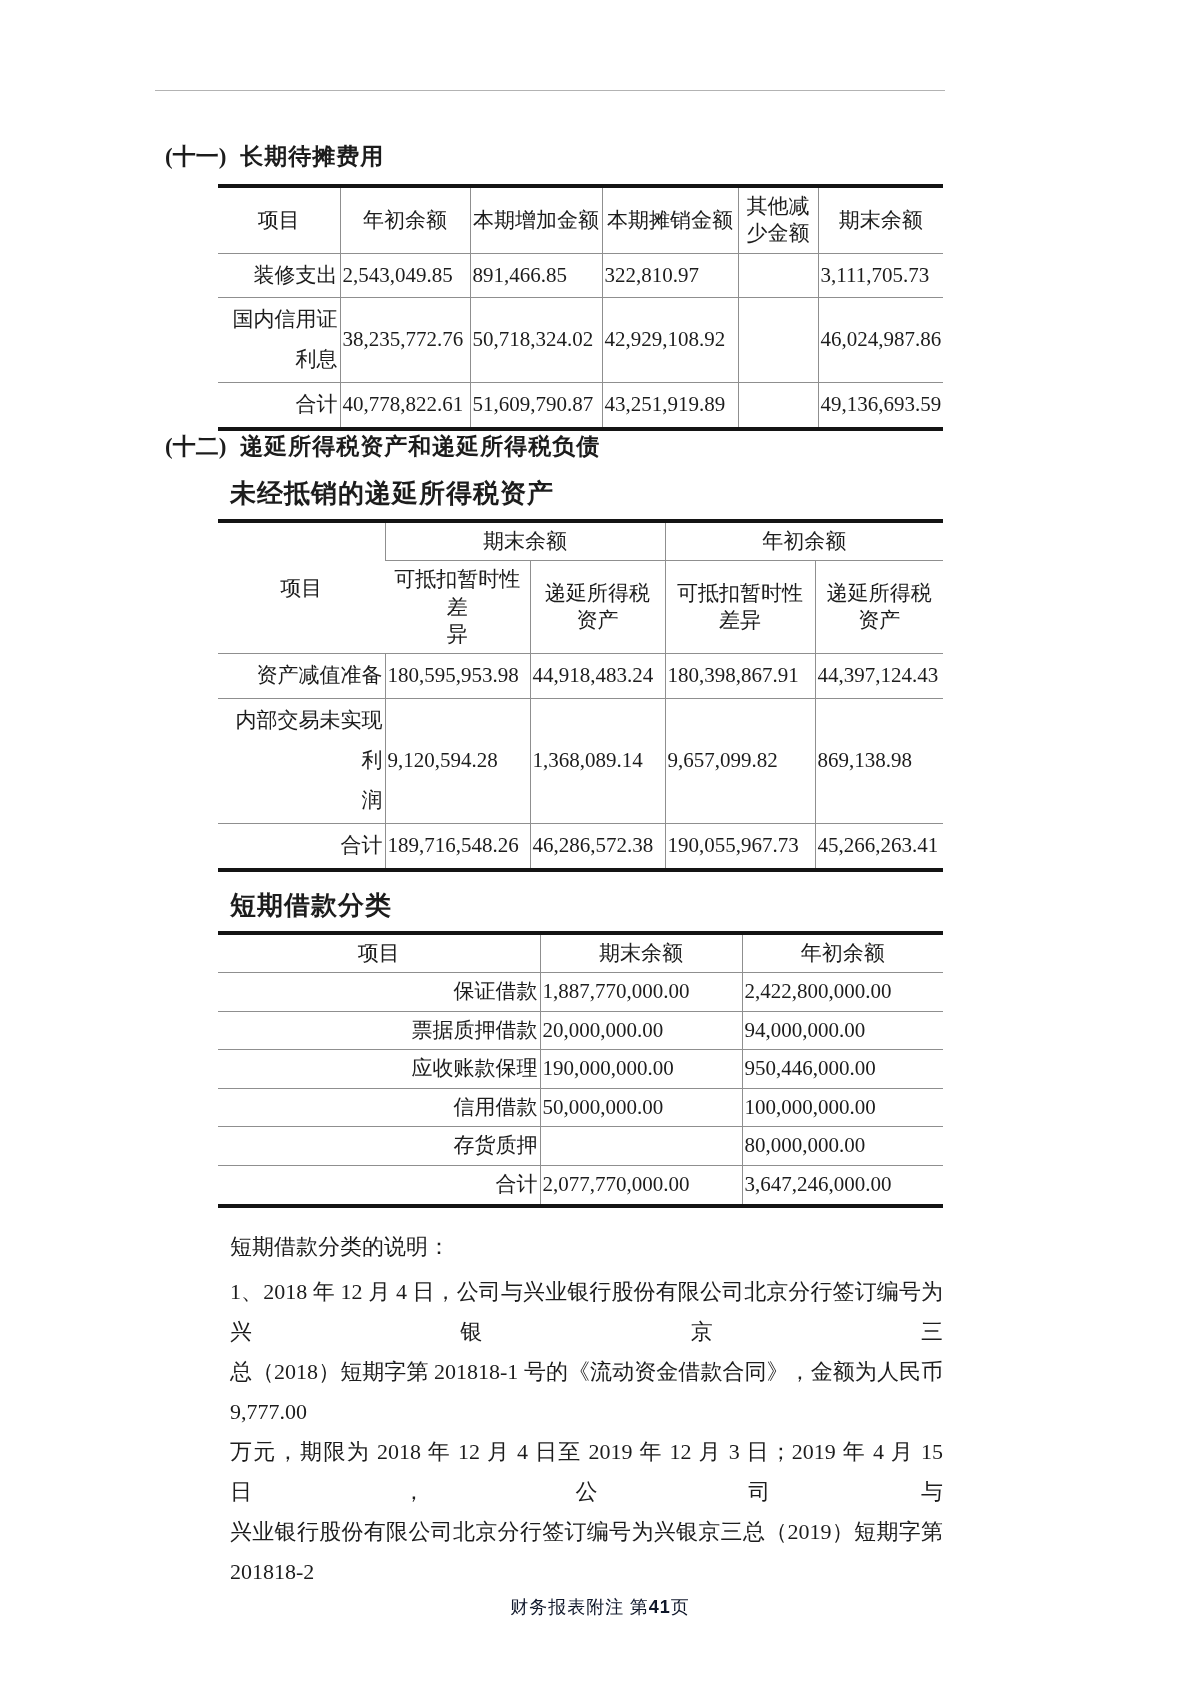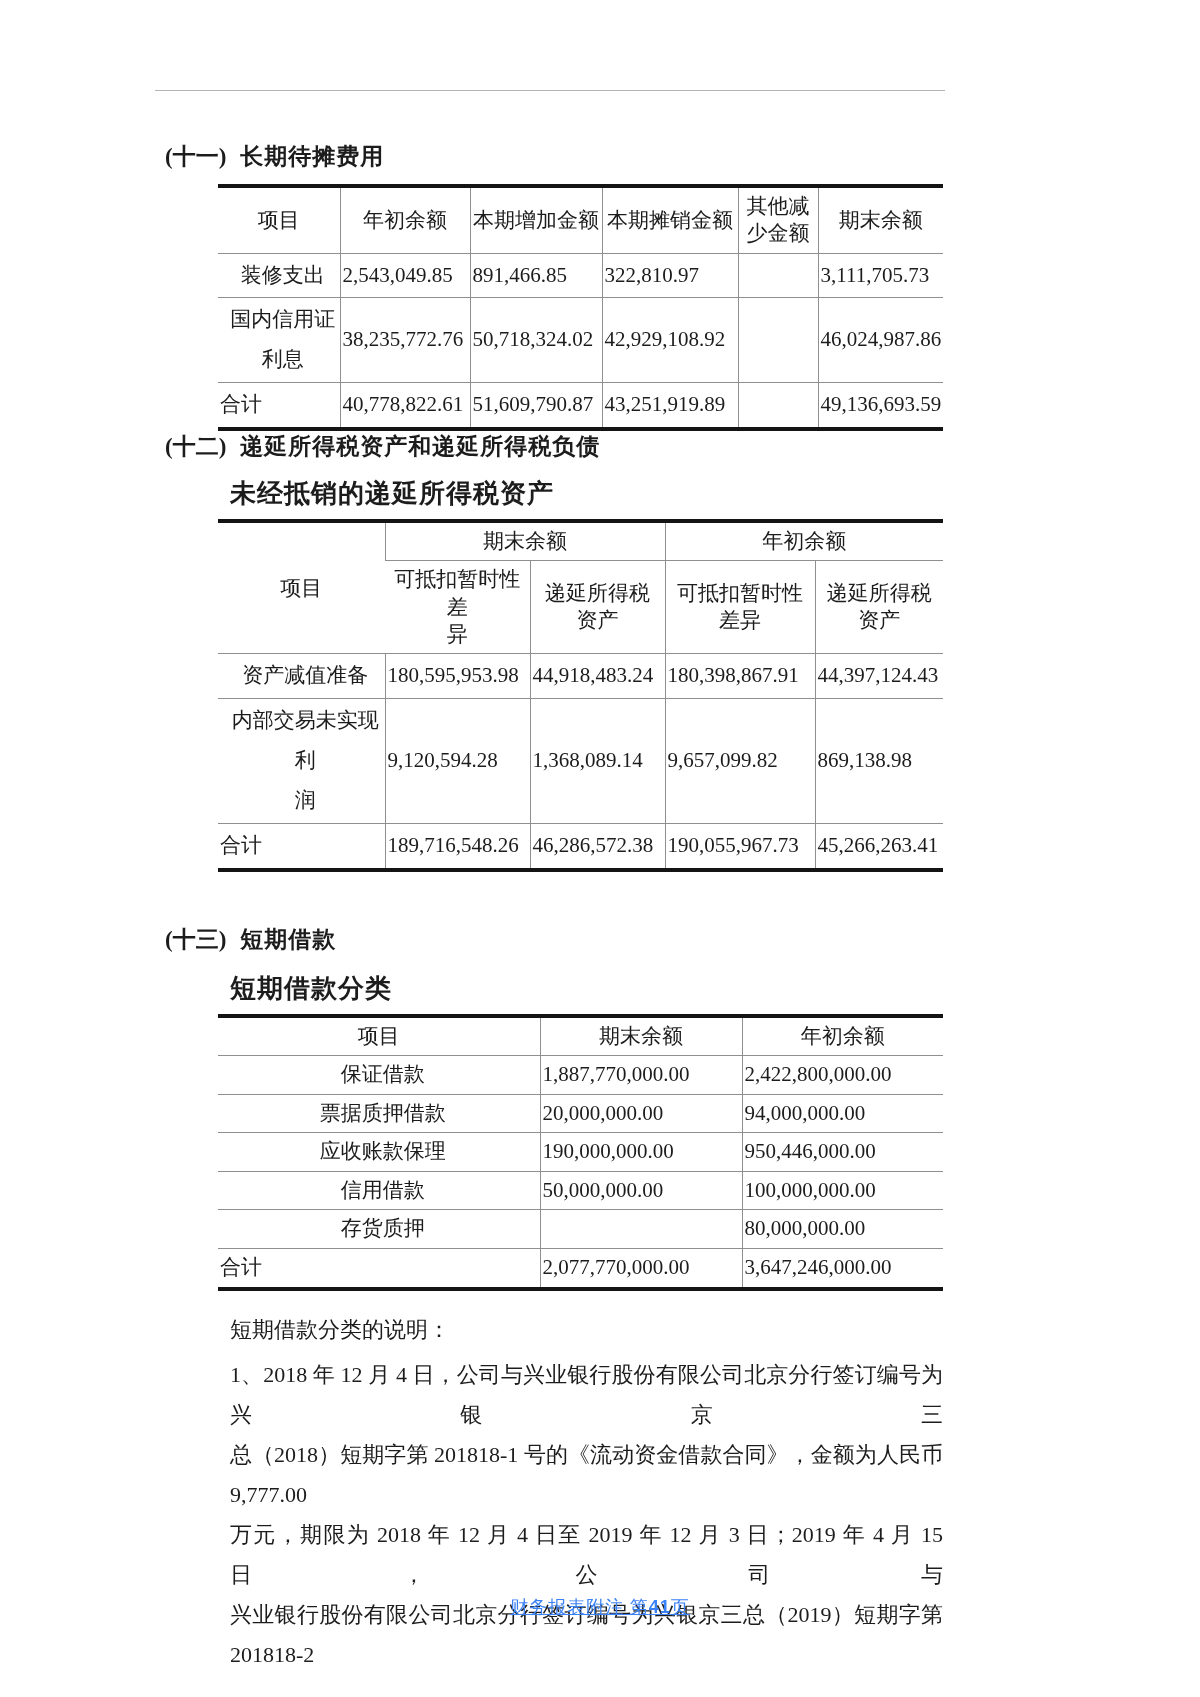--- a/index.html
+++ b/index.html
@@ -44,23 +44,23 @@
   th, td {
     border-top: 1px solid #8f8f8f;
     border-left: 1px solid #8f8f8f;
     white-space: pre-line;
     font-weight: normal;
   }
   th:first-child, td:first-child { border-left: none; }
   tr:first-child > th, tr:first-child > td { border-top: none; }
   th { text-align: center; line-height: 1.3; padding: 5px 2px; }
   td { line-height: 1.9; padding: 2px 2px; }
-  td.lbl { text-align: center; padding-left: 10px; }
+  td.lbl { text-align: right; padding-left: 10px; }
   td.num { padding-right: 14px; }
-  td.ctr { text-align: left; }
+  td.ctr { text-align: right; }
   .t3 td { line-height: 1.6; }
   .note-title {
     margin: 24px 0 0 230px;
     font-size: 22px;
   }
   .para {
     margin: 10px 0 0 230px;
     width: 713px;
     font-size: 22px;
   }
@@ -68,23 +68,22 @@
     line-height: 40px;
     text-align: justify;
     text-align-last: justify;
   }
   .footer {
     position: absolute;
     left: 0; right: 0;
     bottom: 78px;
     text-align: center;
     font-size: 18px;
-    color: #3b82f6;
+    color: #0f172a;
     letter-spacing: 1px;
-    text-decoration: underline;
   }
   .footer .footer-num {
     font-family: "Liberation Sans", "DejaVu Sans", sans-serif;
     font-weight: bold;
   }
   .mt-s11 { margin-top: 50px; }
   .mt-t1  { margin-top: 12px; }
   .mt-s12 { }
   .mt-sub12 { margin-top: 14px; }
   .mt-t2  { margin-top: 8px; }
@@ -197,23 +196,20 @@
     <tr>
       <td class="ctr">合计</td>
       <td class="num">189,716,548.26</td>
       <td class="num">46,286,572.38</td>
       <td class="num">190,055,967.73</td>
       <td class="num">45,266,263.41</td>
     </tr>
   </tbody>
     </table>
 
-  <div class="sec-heading mt-s13">
-    <span class="sec-num">(十三)</span><span>短期借款</span>
-  </div>
   <div class="subheading mt-sub13">短期借款分类</div>
 
   <table class="t3 mt-t3">
     <colgroup>
       <col style="width:322px">
         <col style="width:202px">
         <col style="width:201px">
     </colgroup>
     <tbody>
         <tr>

